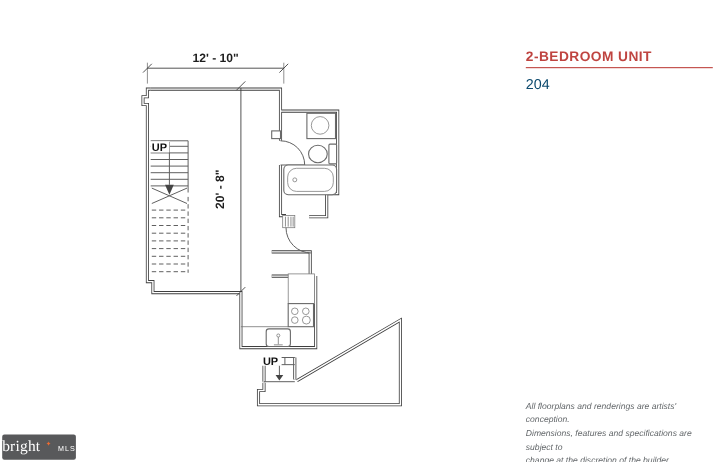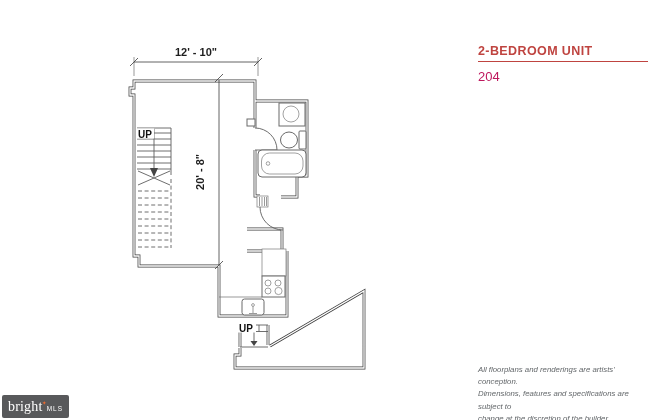--- a/index.html
+++ b/index.html
@@ -23,31 +23,31 @@
   
   .unit-title{
     position:absolute;left:478px;top:44px;width:172px;
     font-size:12.5px;font-weight:bold;letter-spacing:.4px;color:#bf4440;
   }
   .title-underline{
     position:absolute;left:478px;top:61px;width:170px;height:0;
     border-top:1.5px solid #bf4440;
   }
   .unit-number{
-    position:absolute;left:478px;top:69px;font-size:13px;color:#be185d;
+    position:absolute;left:478px;top:69px;font-size:13px;color:#0c4a6e;
   }
   .disclaimer{
     position:absolute;left:478px;top:364px;width:176px;
     font-size:7.8px;line-height:12.2px;font-style:italic;color:#63676a;
   }
   
   .mls-logo{
     position:absolute;left:2px;top:395px;width:67px;height:23px;
     background:#58595b;border-radius:2px;display:flex;align-items:center;
-    justify-content:center;color:#ffffff;
+    justify-content:space-between;color:#ffffff;
   }
   .mls-brand{font-family:"Liberation Serif",serif;font-size:14px;letter-spacing:.2px;}
   .mls-star{color:#ef6b30;font-size:6px;align-self:flex-start;margin:4px 0 0 -1px;}
   .mls-suffix{font-size:6.5px;letter-spacing:1px;margin:4px 0 0 0;}
 </style>
 </head>
 <body>
 
 <svg id="plan" width="650" height="420" viewBox="0 0 650 420">
   <defs>

